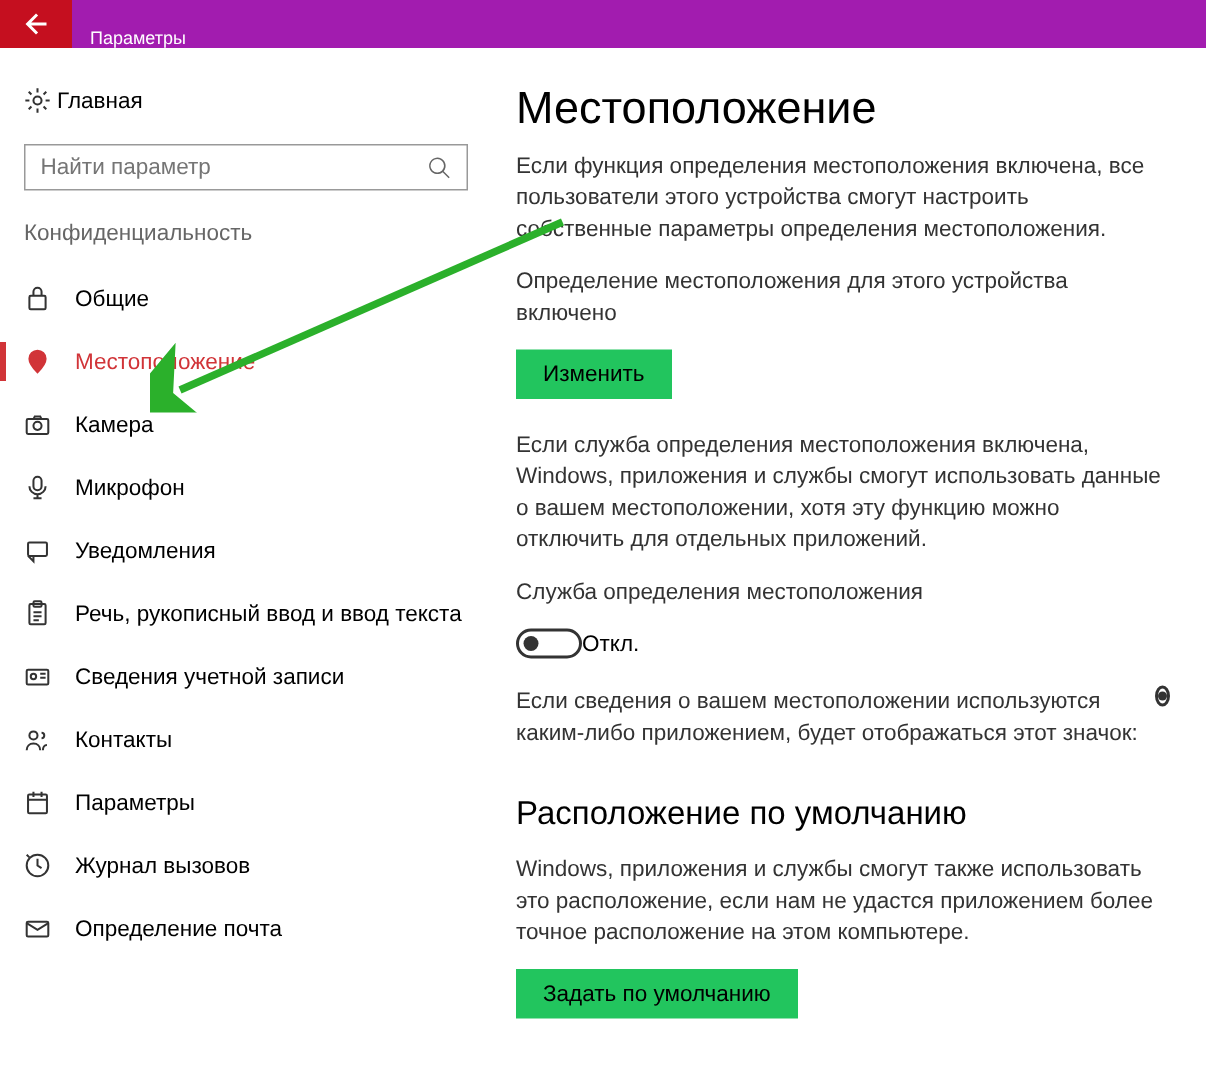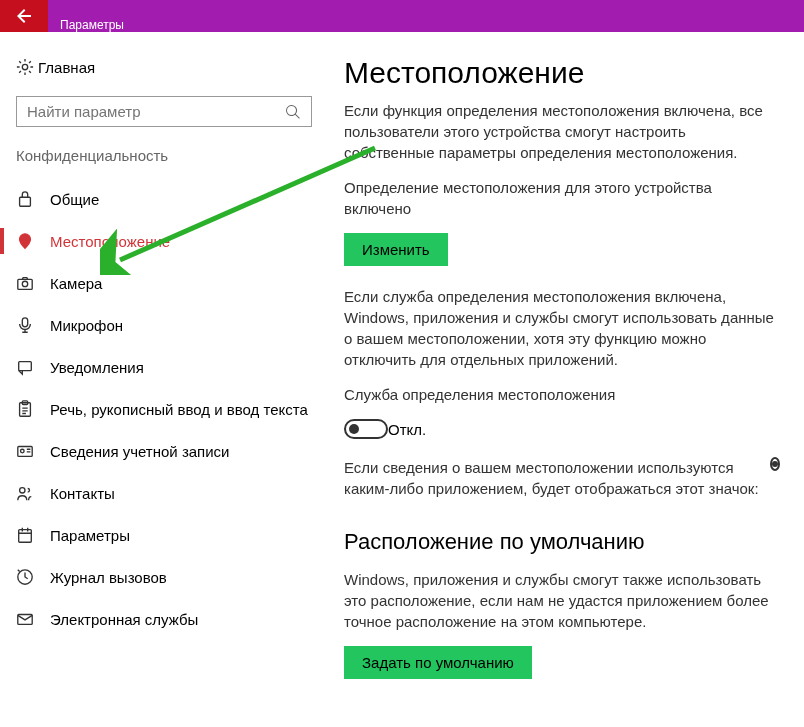--- a/index.html
+++ b/index.html
@@ -159,21 +159,21 @@
           <path d="M10 5v5l3 2M2 2l2 2"></path>
         </svg>
       <span>Журнал вызовов</span>
     </div>
 
     <div class="nav-item">
       <svg viewBox="0 0 20 20" fill="none" stroke="#333" stroke-width="1.5">
           <rect x="2" y="5" width="16" height="11" rx="1"></rect>
           <path d="M2 6l8 5 8-5"></path>
         </svg>
-      <span>Электронная службы</span>
+      <span>Определение почта</span>
     </div>
   </div>
 
   <div class="content">
     <h1>Местоположение</h1>
     <p>Если функция определения местоположения включена, все пользователи этого устройства смогут настроить собственные параметры определения местоположения.</p>
     <p>Определение местоположения для этого устройства включено</p>
     <button class="btn">Изменить</button>
     <p>Если служба определения местоположения включена, Windows, приложения и службы смогут использовать данные о вашем местоположении, хотя эту функцию можно отключить для отдельных приложений.</p>
     <p>Служба определения местоположения</p>

